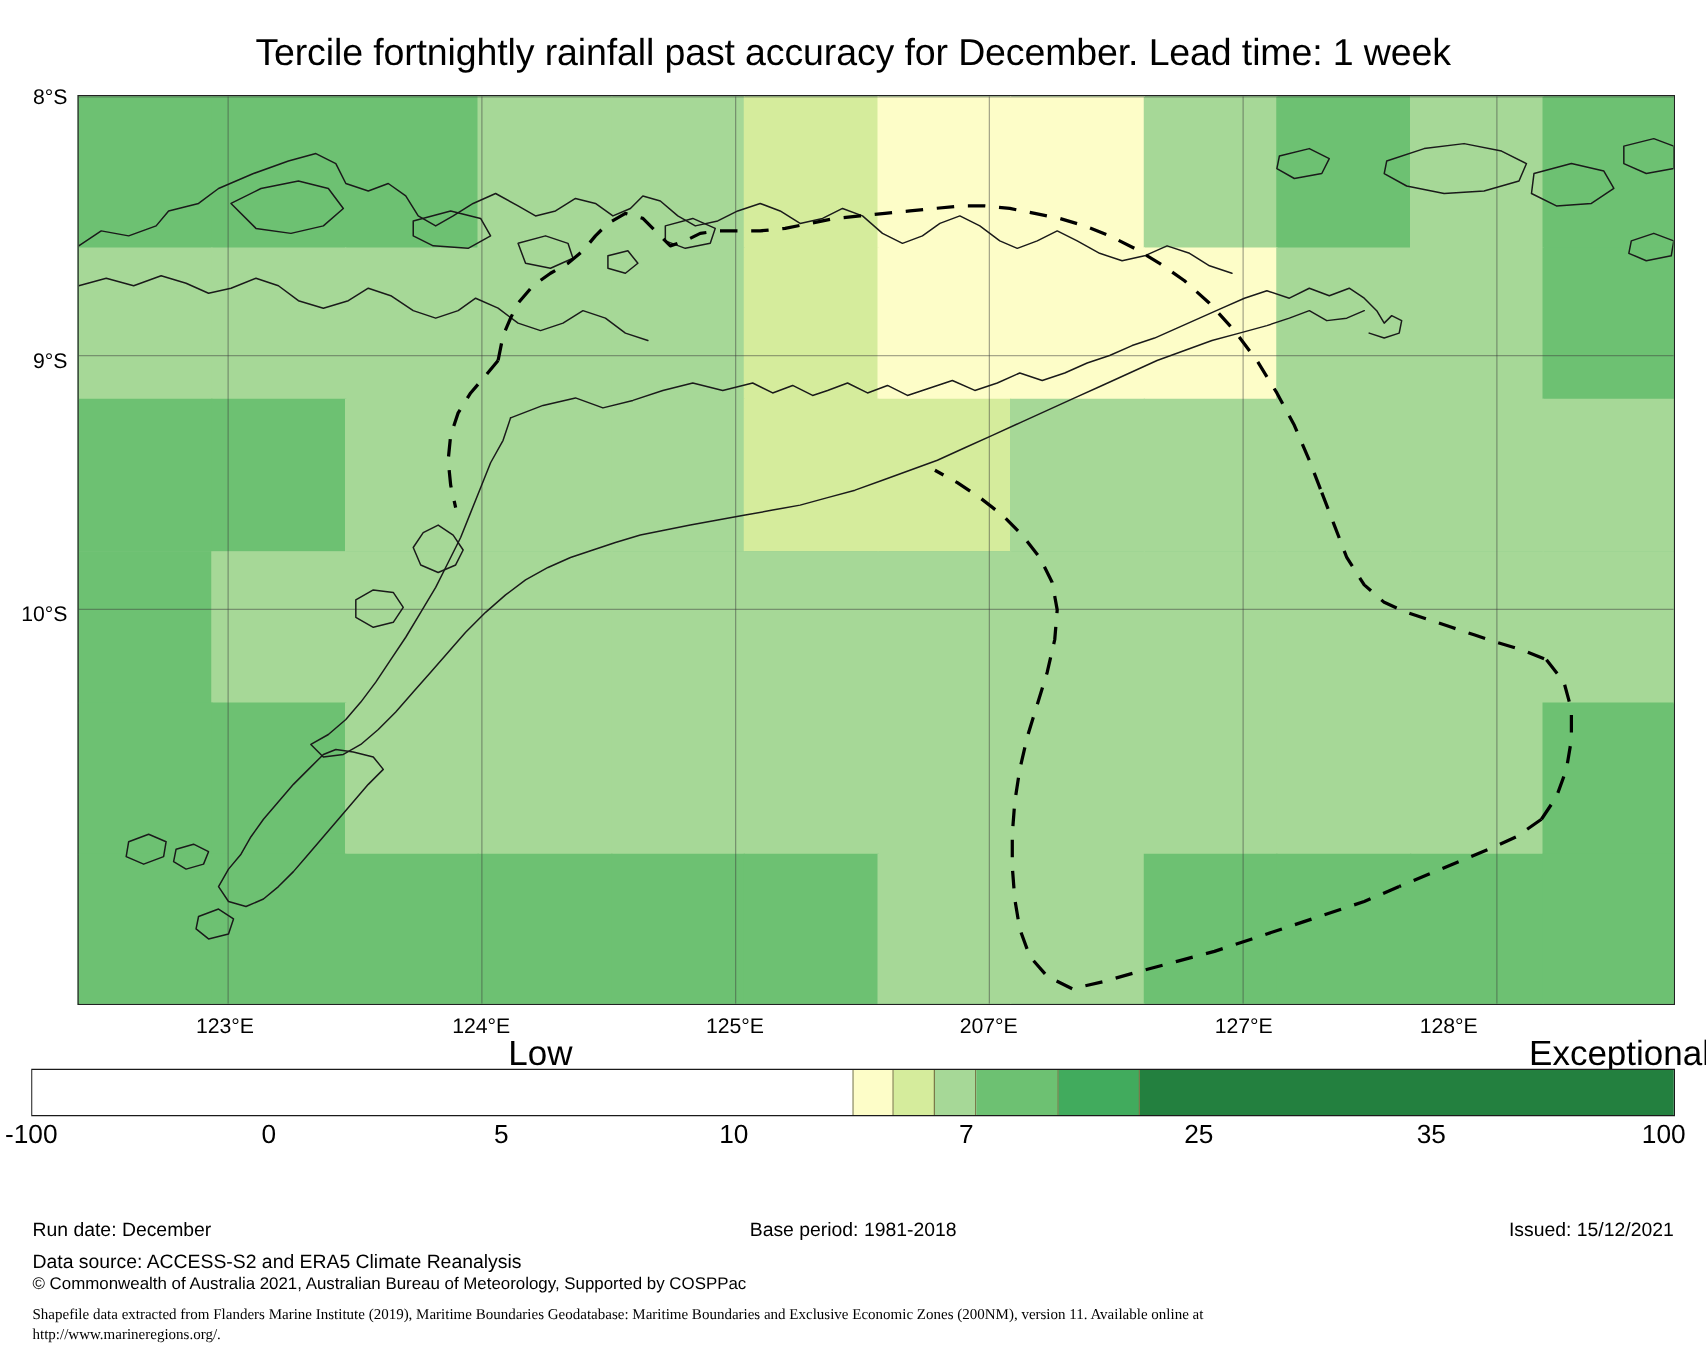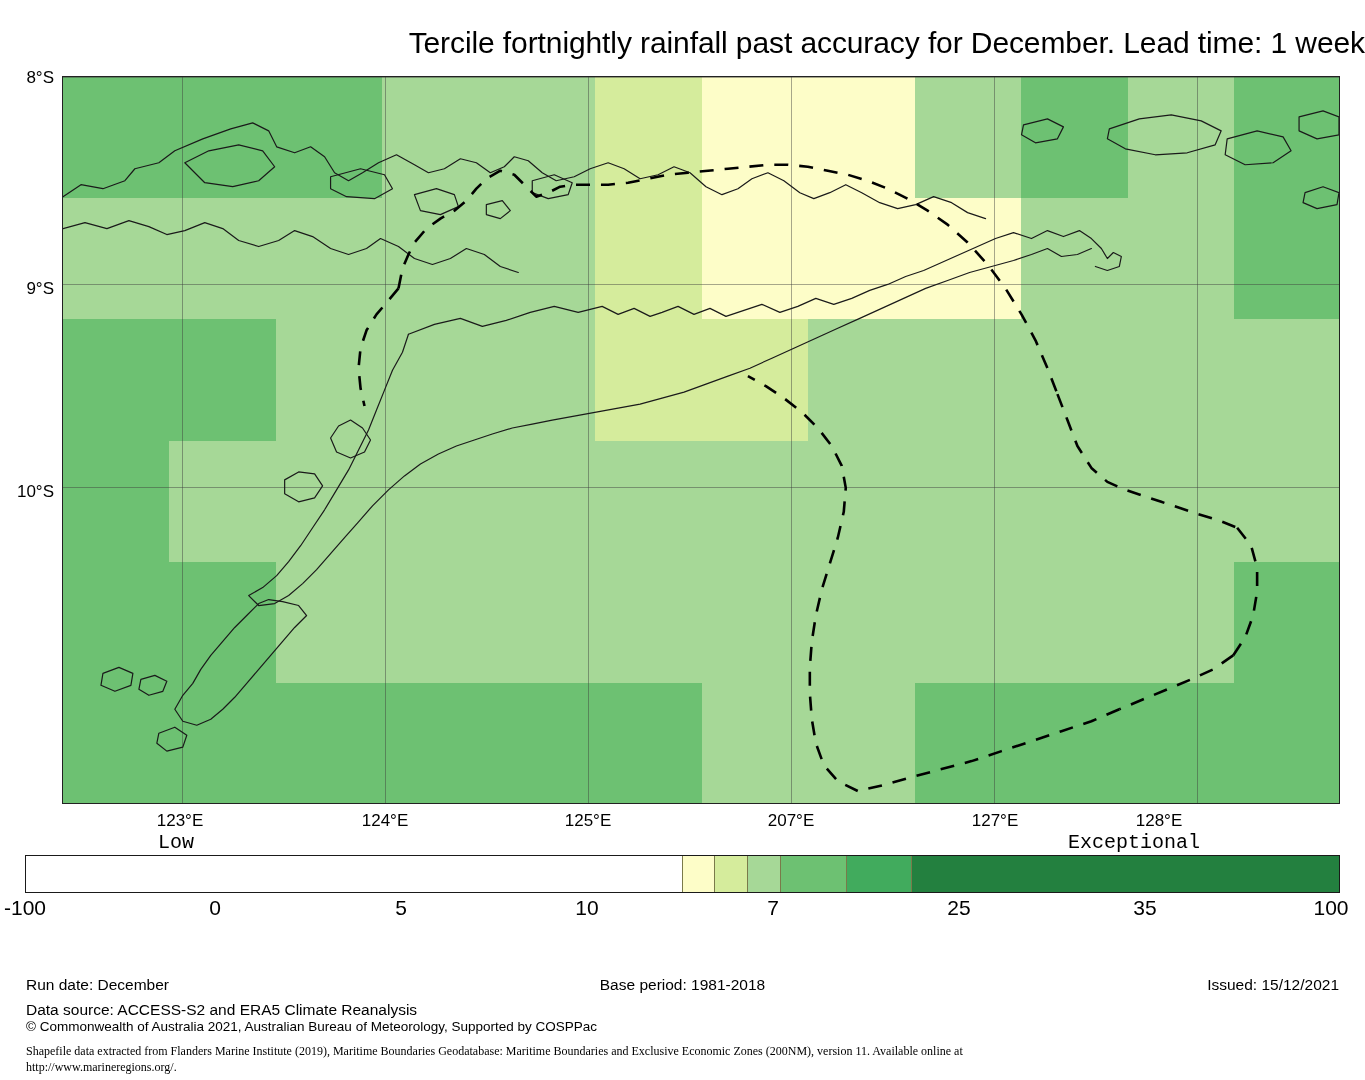--- a/index.html
+++ b/index.html
@@ -6,21 +6,21 @@
   body{
     width:1365px;height:1080px;background:#ffffff;
     font-family:"Liberation Sans","DejaVu Sans",sans-serif;
     color:#000;overflow:hidden;position:relative;
   }
   #fig{position:absolute;inset:0;}
 
   
   .title{
     position:absolute;left:0;top:26px;width:1365px;
-    text-align:right;font-size:30px;line-height:34px;
+    text-align:center;font-size:30px;line-height:34px;
     letter-spacing:-0.1px;white-space:nowrap;
   }
 
   
   .map-frame{
     position:absolute;left:62px;top:76px;width:1278px;height:728px;
     border:1px solid #222;box-sizing:border-box;overflow:hidden;
     background:#86c98a;
   }
   .cells{position:absolute;inset:0;}
@@ -38,22 +38,22 @@
     position:absolute;right:1311px;width:70px;text-align:right;
     font-size:17px;line-height:17px;
   }
   .xtick{
     position:absolute;top:812px;width:140px;text-align:center;
     font-size:17px;line-height:17px;
   }
 
   
   .qual{
-    position:absolute;top:830px;width:300px;text-align:left;
-    font-size:20px;line-height:26px;font-family:Liberation Mono, monospace;
+    position:absolute;top:830px;width:300px;text-align:right;
+    font-size:28px;line-height:26px;
   }
 
   
   .cbar-wrap{position:absolute;left:25px;top:855px;width:1315px;height:38px;}
   .cbar{
     position:absolute;inset:0;display:flex;
     border:1px solid #1a1a1a;box-sizing:border-box;
   }
   .cbar-seg{height:100%;border-right:1px solid #7a7a4a;box-sizing:border-box;}
   .cbar-seg:last-child{border-right:none;}

